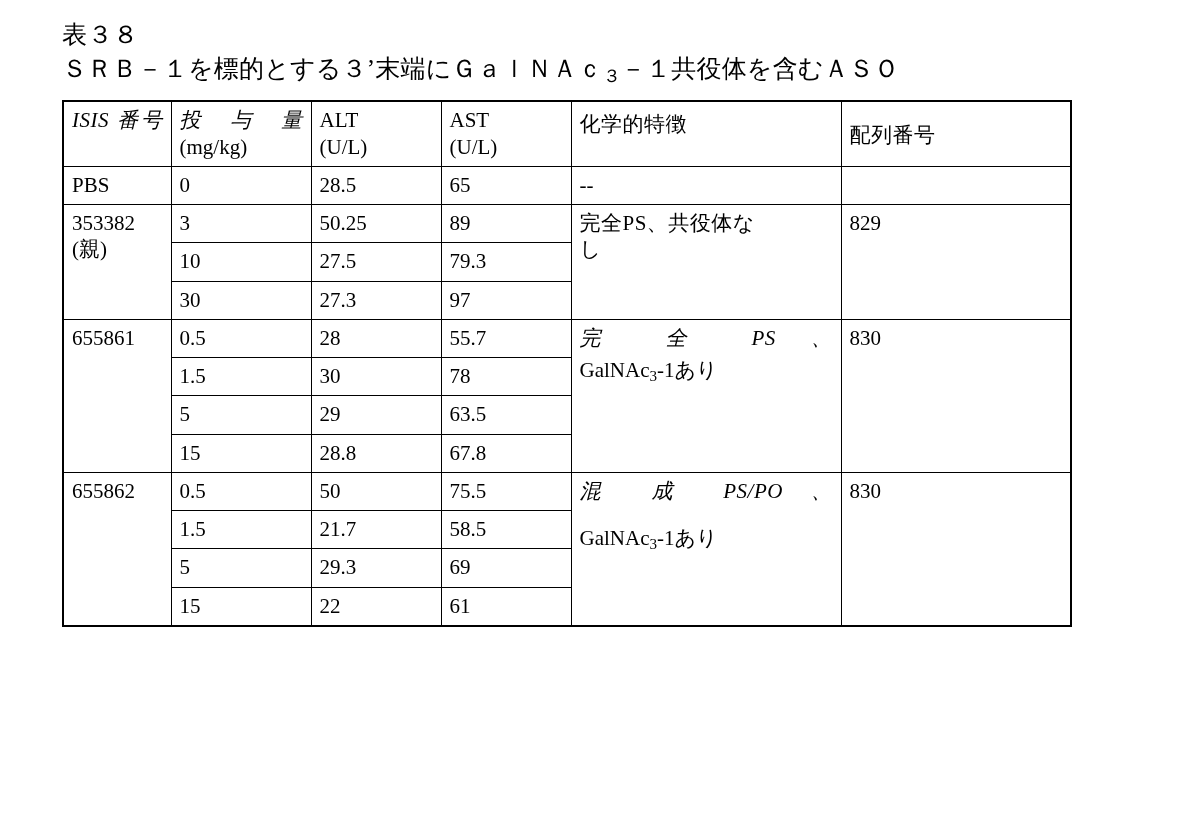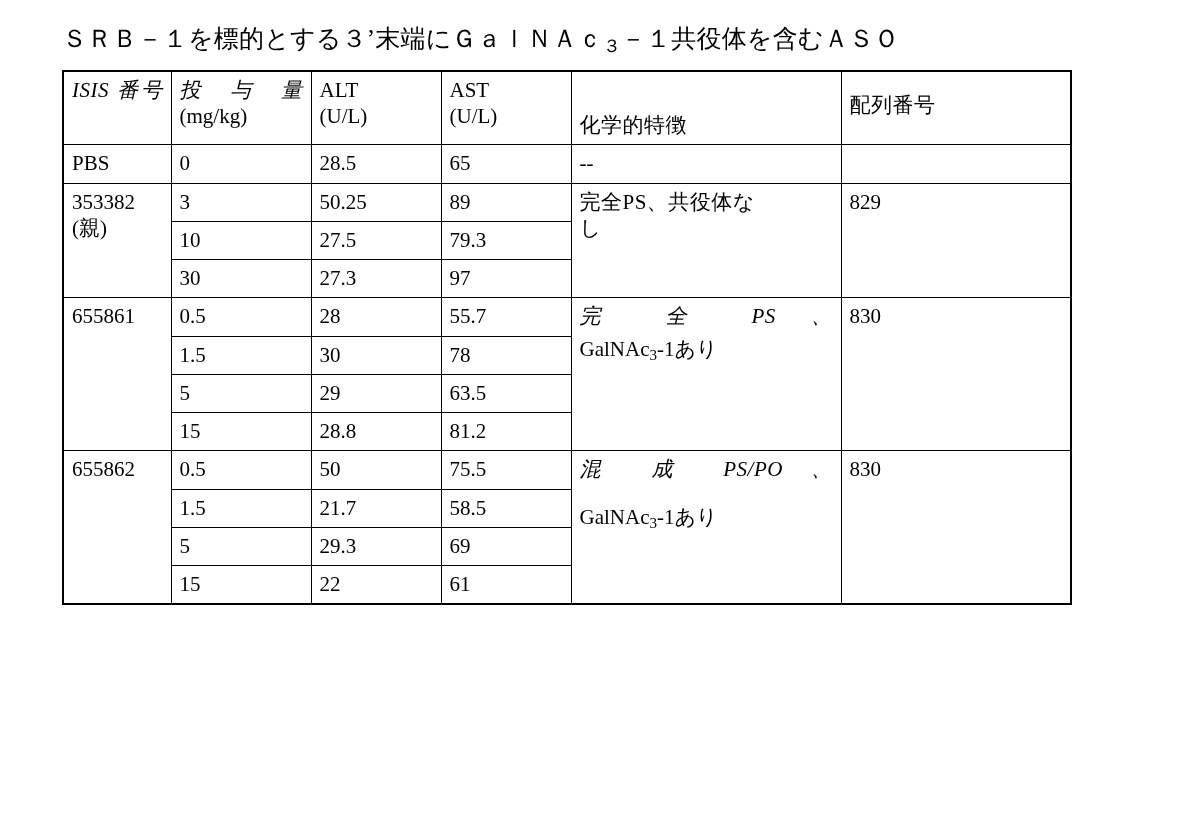--- a/index.html
+++ b/index.html
@@ -73,20 +73,21 @@
   sub {
     font-size: 0.72em;
     vertical-align: -0.28em;
   }
 </style>
 </head>
 <body>
 
 <div class="page">
 
+  <div class="doc-title">表３８</div>
 
   <div class="doc-caption">
     <span>ＳＲＢ－１を標的とする３’末端にＧａｌＮＡｃ</span><sub>３</sub><span>－１共役体を含むＡＳＯ</span><br>
   </div>
 
   <table class="data-table">
     <colgroup>
       <col class="col-isis">
         <col class="col-dose">
         <col class="col-alt">
@@ -105,21 +106,21 @@
           <span>(mg/kg)</span>
         </td>
         <td class="hdr">
           <span style="display:block">ALT</span>
           <span>(U/L)</span>
         </td>
         <td class="hdr">
           <span style="display:block">AST</span>
           <span>(U/L)</span>
         </td>
-        <td class="mid" style="padding-top:40px">
+        <td class="mid" style="padding-top:9px">
           <span class="jp">化学的特徴</span>
         </td>
         <td class="mid" style="padding-top:20px">
           <span class="jp">配列番号</span>
         </td>
       </tr>
 
       <tr>
         <td>PBS</td>
         <td>0</td>
@@ -171,21 +172,21 @@
         <td>78</td>
       </tr>
       <tr>
         <td>5</td>
         <td>29</td>
         <td>63.5</td>
       </tr>
       <tr>
         <td>15</td>
         <td>28.8</td>
-        <td>81.2</td>
+        <td>67.8</td>
       </tr>
 
       <tr>
         <td rowspan="4" class="mid">655862</td>
         <td>0.5</td>
         <td>50</td>
         <td>75.5</td>
         <td rowspan="4" class="mid">
           <span class="justify-jp" style="display:block; margin-bottom:21px">混 成 PS/PO 、</span>
           <span class="chem-line2"><span>GalNAc</span><sub>3</sub><span>-1あり</span></span>

